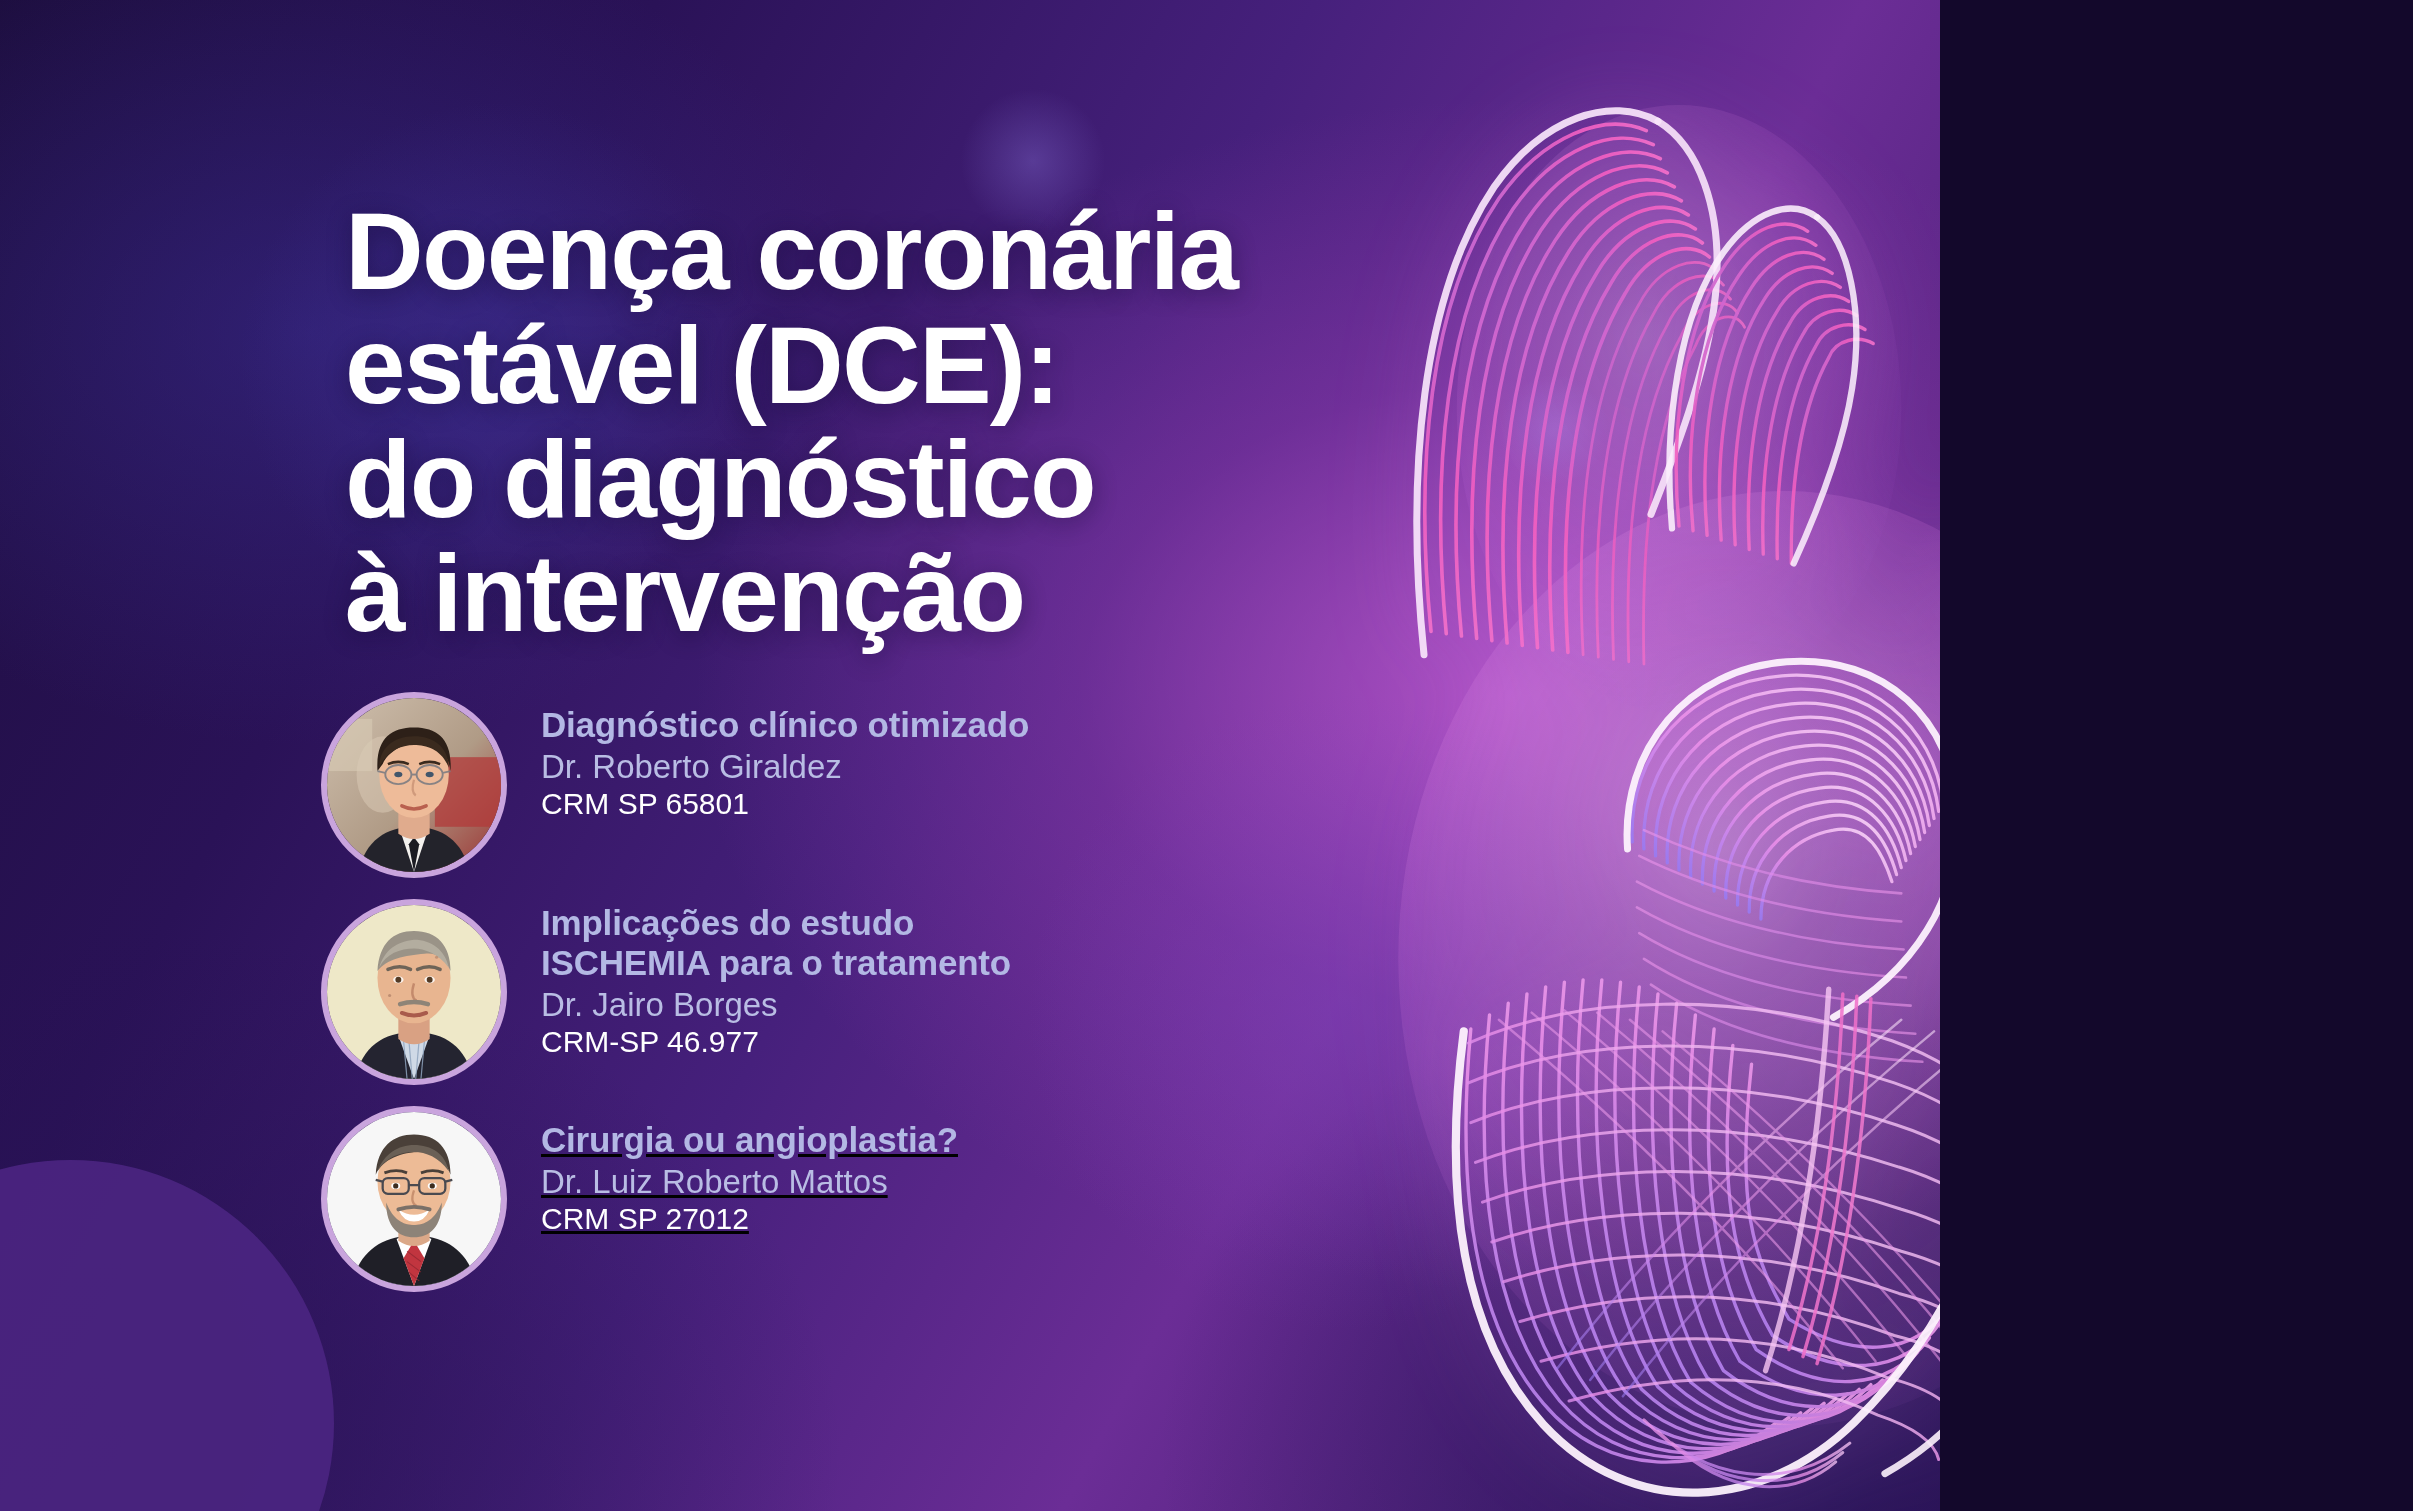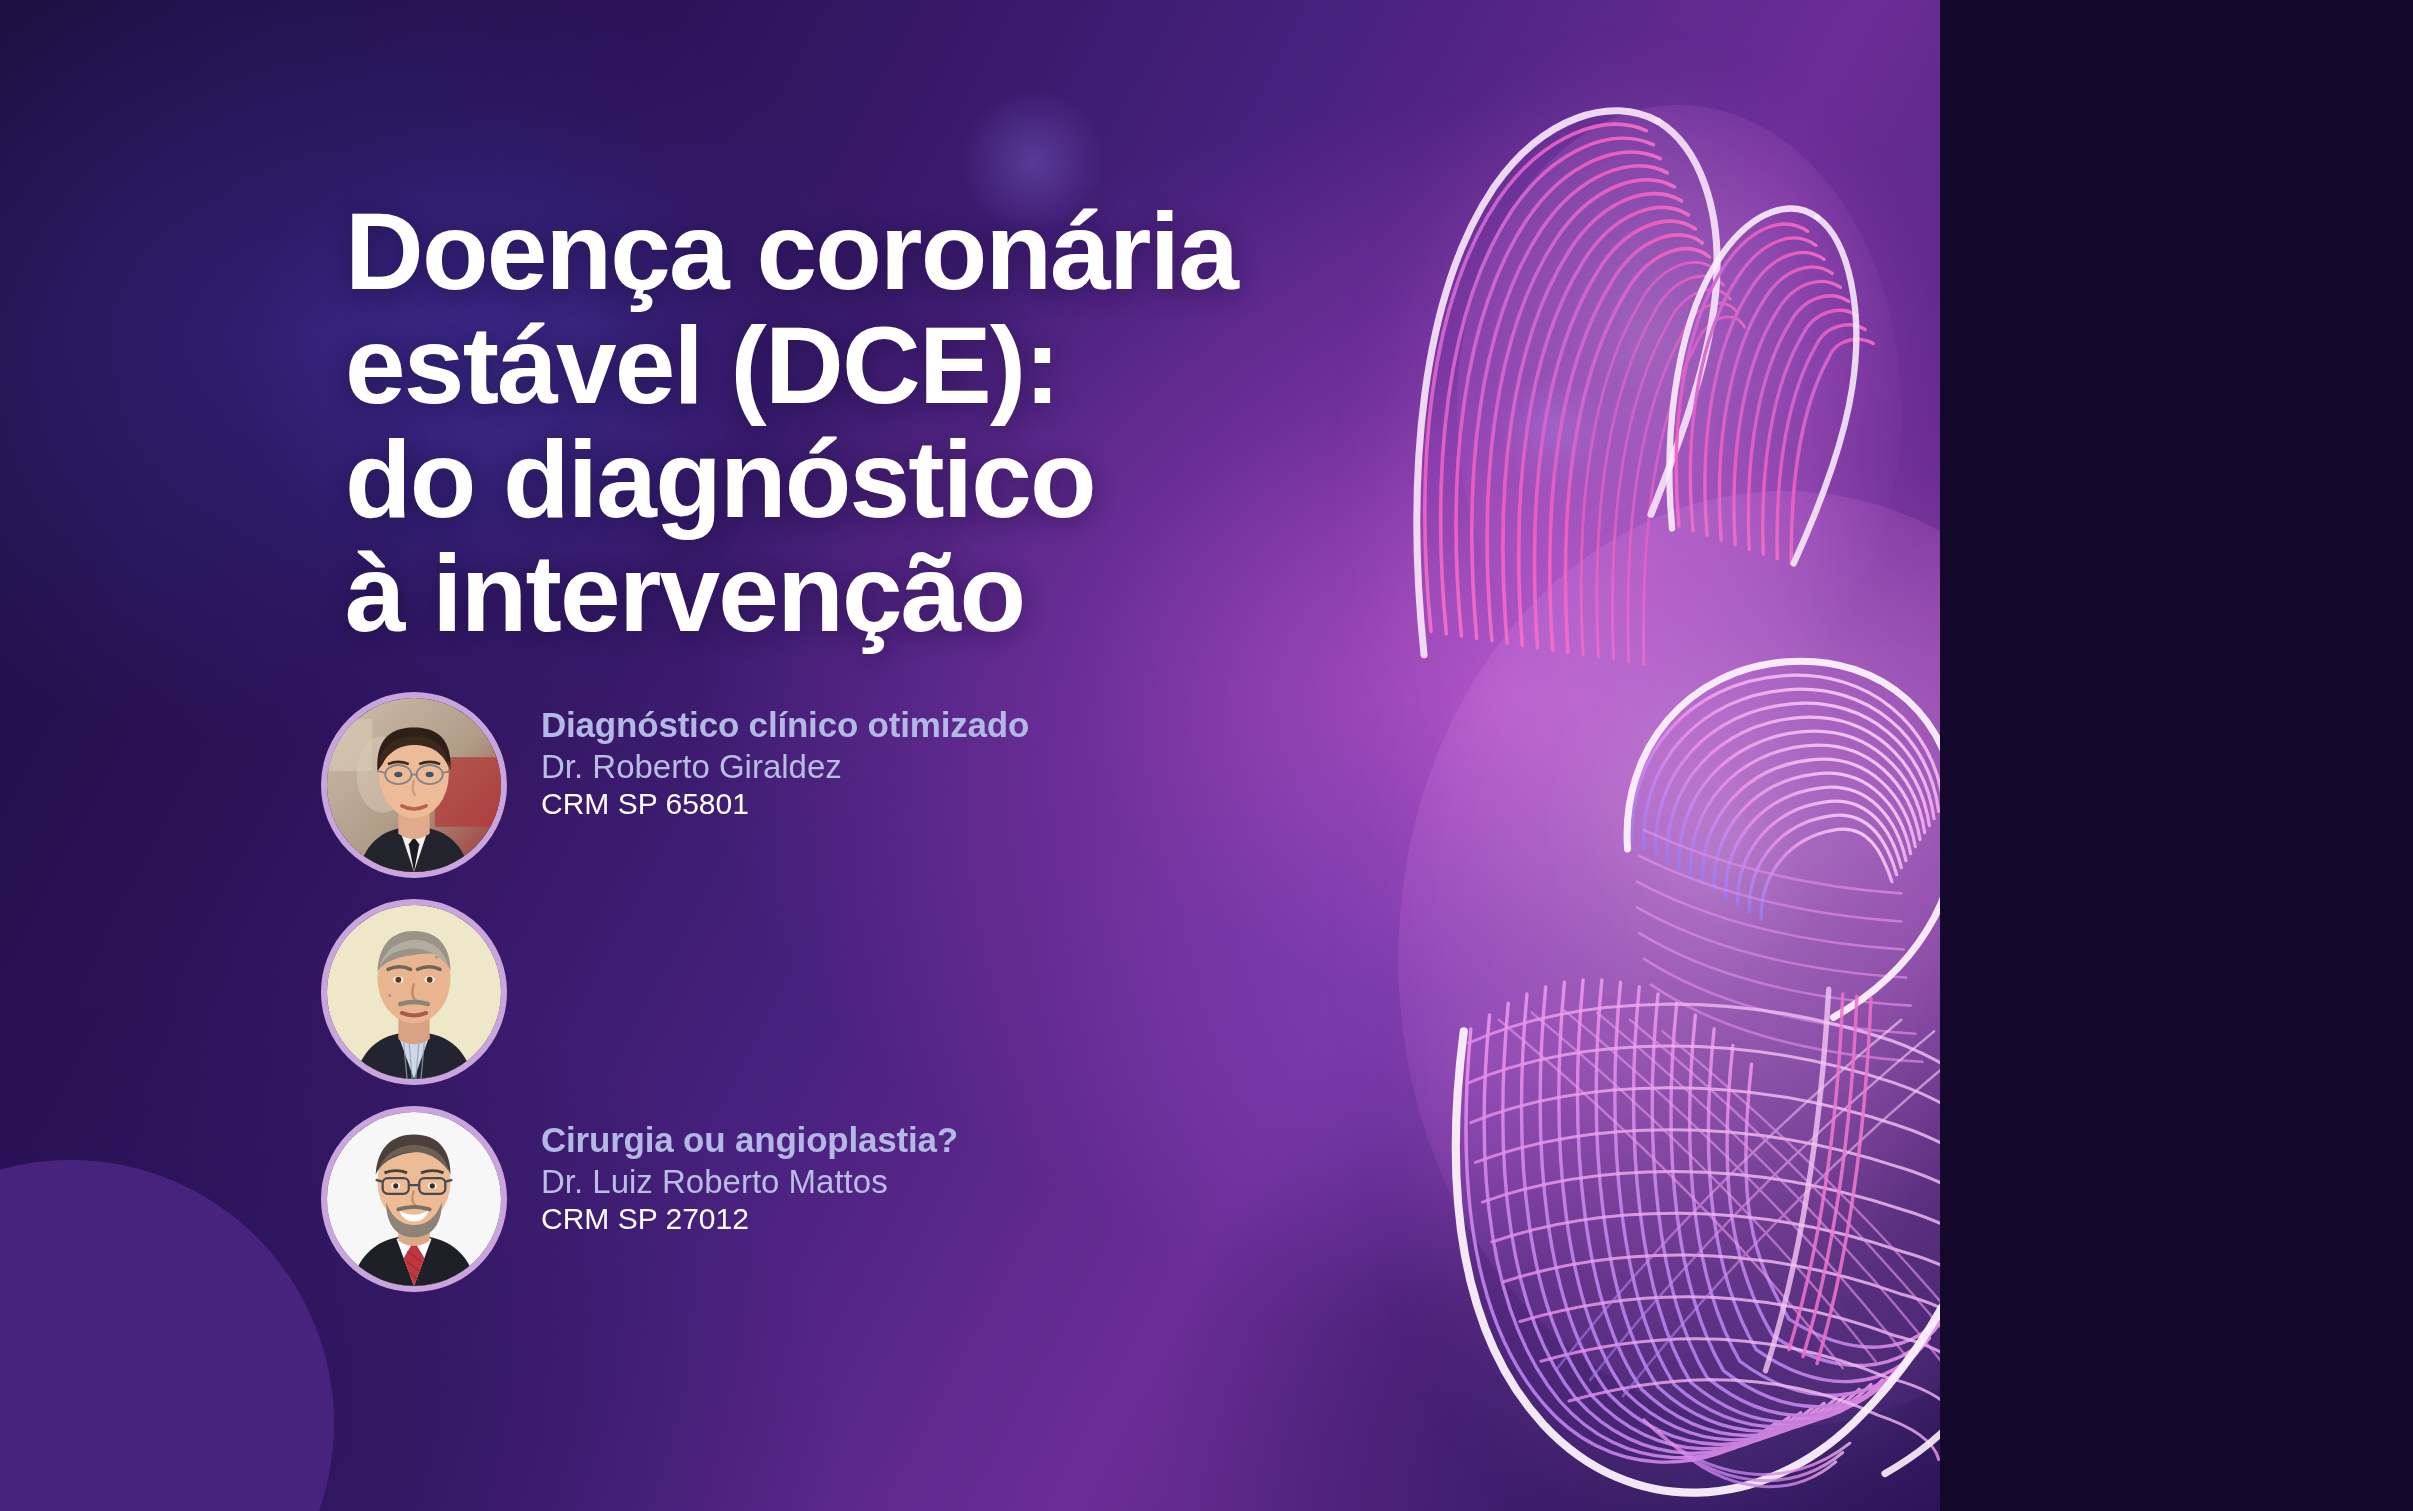--- a/index.html
+++ b/index.html
@@ -114,21 +114,21 @@
   }
   .spk-crm{
     color:#ffffff;
     font-size:30px;
     font-weight:400;
     line-height:1.16;
     letter-spacing:0px;
     margin:0;
   }
   .r2 .spk-text{padding-top:3.5px;}
-  .r3 .spk-text{padding-top:14px;}
+  .r3 .spk-text{padding-top:14px;text-decoration:underline;}
 </style>
 </head>
 <body>
 
 <div class="slide">
 
   <div class="glow-a"></div>
   <div class="glow-b"></div>
   <div class="glow-c"></div>
   <div class="blob-bl"></div>
@@ -439,20 +439,26 @@
           <circle cx="59" cy="43" r="1.7" fill="#543b25"></circle>
 
           <path d="M50 45 q-2.5 8 1.5 10" stroke="#c48a6c" stroke-width="1.4" fill="none"></path>
 
           <path d="M42 57 q8 -2.5 16 0" stroke="#8e8477" stroke-width="2.6" fill="none" stroke-linecap="round"></path>
           <path d="M43 62 q7 3 14 0" stroke="#a95b4c" stroke-width="2.2" fill="none" stroke-linecap="round"></path>
           <circle cx="36" cy="52" r=".9" fill="#b4846a" opacity=".8"></circle>
           <circle cx="63" cy="30" r=".9" fill="#b4846a" opacity=".7"></circle>
         </svg>
       </div>
+      <div class="spk-text">
+        <div class="spk-topic">Implicações do estudo
+ISCHEMIA para o tratamento</div>
+        <div class="spk-name">Dr. Jairo Borges</div>
+        <div class="spk-crm">CRM-SP 46.977</div>
+      </div>
     </div>
 
     <div class="spk r3">
       <div class="avatar">
         <svg viewBox="0 0 100 100" aria-hidden="true">
           <rect width="100" height="100" fill="#f7f7f7"></rect>
 
           <path d="M14 100 C18 80 32 71 50 71 C68 71 82 80 86 100 Z" fill="#1f1f27"></path>
           <path d="M40 73 L50 100 L60 73 L50 68 Z" fill="#ffffff"></path>
           <path d="M50 74 L44 84 L50 100 L56 84 Z" fill="#c1353f"></path>

